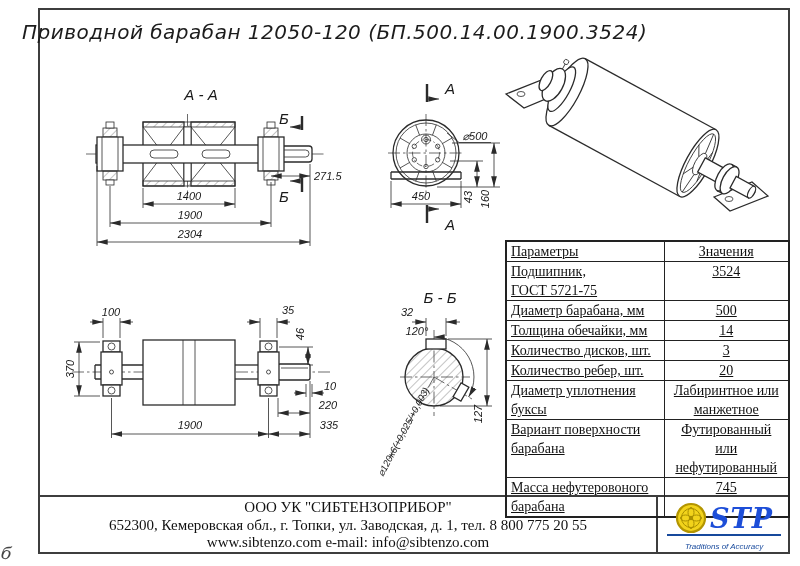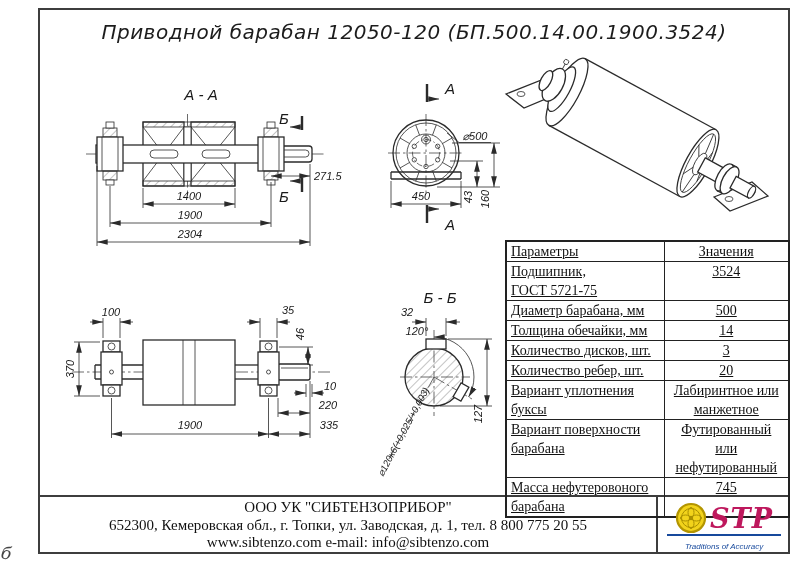--- a/index.html
+++ b/index.html
@@ -2,42 +2,42 @@
 <html><head>
 <meta charset="utf-8">
 <style>
   html,body{margin:0;padding:0;background:#fff;}
   .page{position:relative;width:800px;height:566px;background:#fff;overflow:hidden;
         font-family:"Liberation Serif",serif;color:#111;}
   .frame{position:absolute;left:38px;top:8px;width:752px;height:546px;
          border:2px solid #3d3d3d;box-sizing:border-box;}
   .hline{position:absolute;left:38px;top:495px;width:752px;height:2px;background:#3d3d3d;}
   .vline{position:absolute;left:656px;top:495px;width:2px;height:59px;background:#3d3d3d;}
-  .title{position:absolute;left:38px;top:20px;width:752px;text-align:center;
+  .title{position:absolute;left:22px;top:20px;width:752px;text-align:left;
          font:italic 20px "DejaVu Sans",sans-serif;letter-spacing:.5px;color:#1c1c1c;}
   .drawing{position:absolute;left:0;top:0;}
 
   
   .tbl-title{position:absolute;left:505px;top:218px;width:285px;text-align:center;
              font:16px "Liberation Serif",serif;color:#111;}
   .tbl-wrap{position:absolute;left:505px;top:240px;width:285px;text-decoration:underline;}
   table{border-collapse:collapse;width:100%;table-layout:fixed;
         font:14px/19px "Liberation Serif",serif;color:#111;}
   td,th{border:1px solid #222;padding:0 4px;vertical-align:top;white-space:pre-line;}
   table{border:2px solid #222;}
   th{font-weight:normal;}
   .p{text-align:left;}
   .v{text-align:center;}
 
   
   .footer{position:absolute;left:42px;top:499px;width:612px;text-align:center;
           font:15px/17.5px "Liberation Serif",serif;color:#111;}
   .logo{position:absolute;left:659px;top:498px;width:130px;height:55px;}
   .logo-row{display:flex;align-items:center;justify-content:center;gap:3px;padding-top:4px;}
-  .stp{font:italic bold 27px "DejaVu Serif",serif;color:#be185d;letter-spacing:1px;text-align:right;}
+  .stp{font:italic bold 27px "DejaVu Serif",serif;color:#1d4ed8;letter-spacing:1px;text-align:right;}
   .tagline{margin:0 8px;border-top:2px solid #17499c;padding-top:6px;text-align:center;
            font:italic 8px "Liberation Sans",sans-serif;color:#17499c;}
   .corner-mark{position:absolute;left:1px;top:543px;font:italic 17px "DejaVu Serif",serif;
                color:#444;transform:rotate(8deg);}
 
   
   .c{stroke:#2b2b2b;stroke-width:1.3;fill:none;}
   .cf{stroke:#2b2b2b;stroke-width:1.3;fill:#fff;}
   .t{stroke:#2b2b2b;stroke-width:.8;fill:none;}
   .tf{stroke:#2b2b2b;stroke-width:.8;fill:#fff;}
@@ -376,21 +376,21 @@
       </tr>
       <tr>
         <td class="p">Количество дисков, шт.</td>
         <td class="v">3</td>
       </tr>
       <tr>
         <td class="p">Количество ребер, шт.</td>
         <td class="v">20</td>
       </tr>
       <tr>
-        <td class="p">Вариант уплотнения
+        <td class="p">Диаметр уплотнения
 буксы</td>
         <td class="v">Лабиринтное или
 манжетное</td>
       </tr>
       <tr>
         <td class="p">Вариант поверхности
 барабана</td>
         <td class="v">Футированный или
 нефутированный</td>
       </tr>

